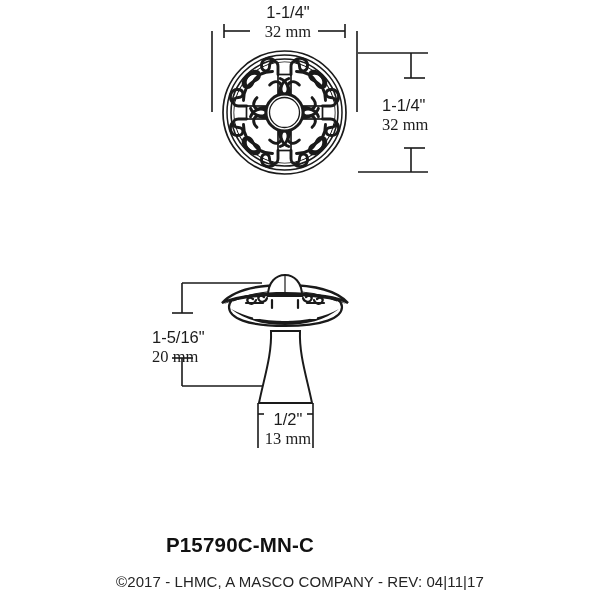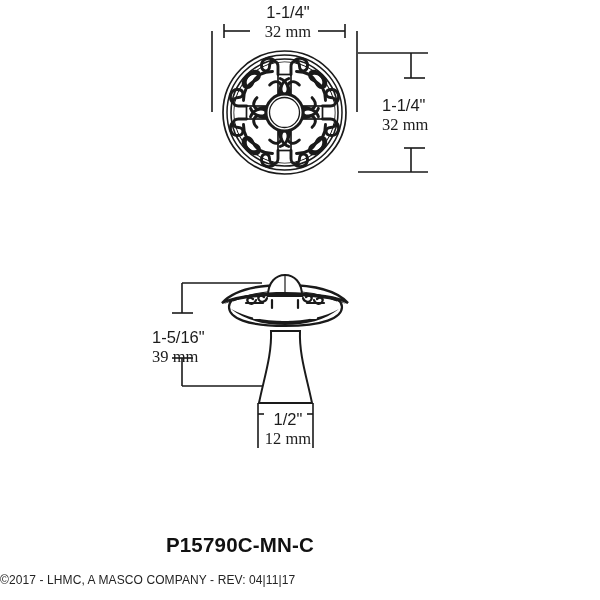--- a/index.html
+++ b/index.html
@@ -49,23 +49,23 @@
     font-size: 20.5px;
     font-weight: 700;
     color: #111111;
     letter-spacing: 0.2px;
   }
   #copyright {
     position: absolute;
     left: 0;
     top: 573px;
     width: 600px;
-    text-align: left;
+    text-align: center;
     font-family: "Liberation Sans", sans-serif;
-    font-size: 12px;
+    font-size: 15px;
     font-weight: 400;
     color: #242424;
     letter-spacing: 0.1px;
   }
   #dim-top-text   { left: 252px; top: 2px;   text-align: center; width: 72px; }
   #dim-right-text { left: 382px; top: 95px;  text-align: left;   width: 90px; }
   #dim-left-text  { left: 152px; top: 327px; text-align: left;   width: 90px; }
   #dim-base-text  { left: 256px; top: 409px; text-align: center; width: 64px; }
 </style>
 </head>
@@ -304,24 +304,24 @@
     <span class="l2">32 mm</span>
   </div>
 
   <div class="dim-text" id="dim-right-text">
     <span>1-1/4"</span>
     <span class="l2">32 mm</span>
   </div>
 
   <div class="dim-text" id="dim-left-text">
     <span>1-5/16"</span>
-    <span class="l2">39 mm</span>
+    <span class="l2">20 mm</span>
   </div>
 
   <div class="dim-text" id="dim-base-text">
     <span>1/2"</span>
-    <span class="l2">12 mm</span>
+    <span class="l2">13 mm</span>
   </div>
 
   <div id="model-number">P15790C-MN-C</div>
   <div id="copyright">©2017 - LHMC, A MASCO COMPANY - REV: 04|11|17</div>
 
 </div>
 
 </body></html>

